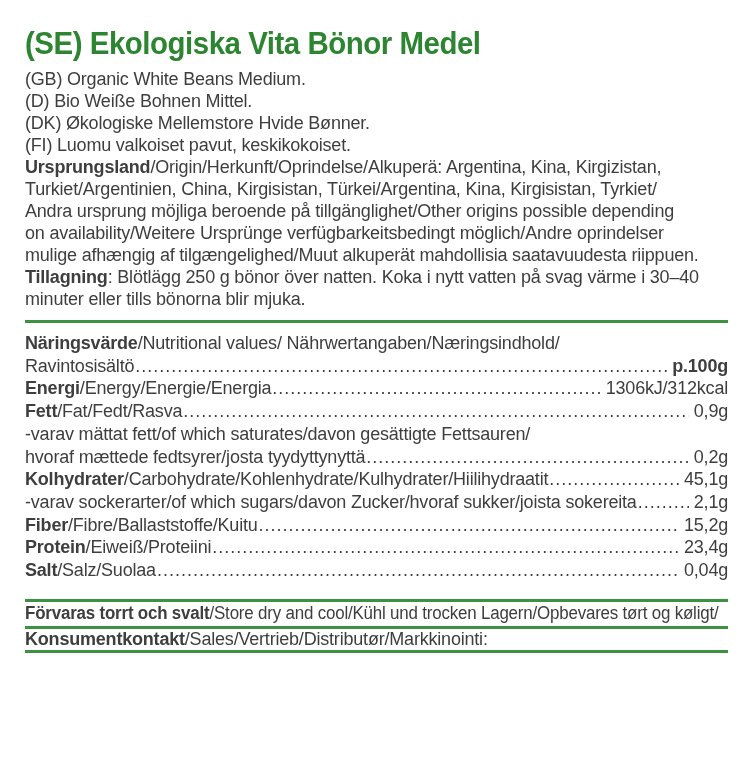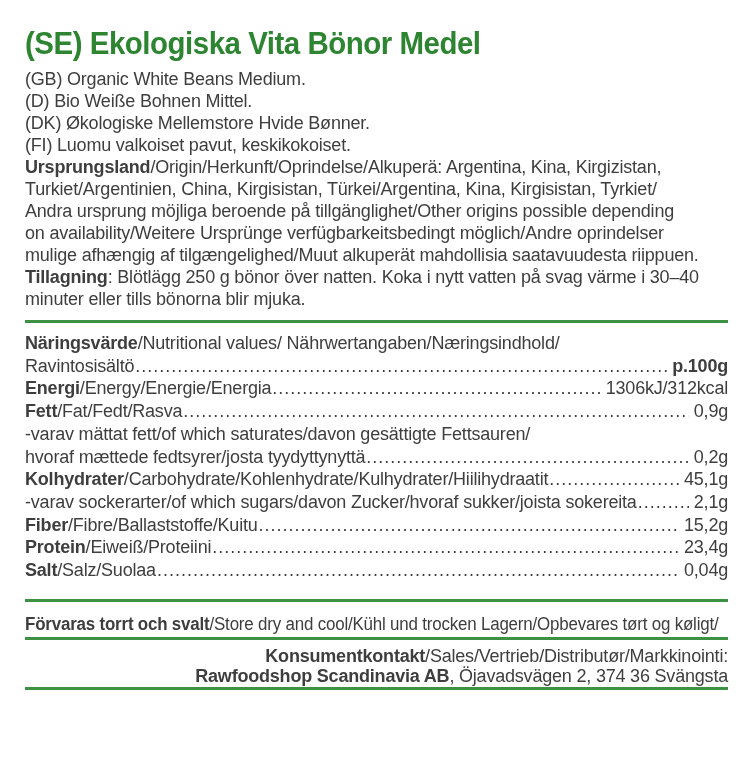--- a/index.html
+++ b/index.html
@@ -35,23 +35,23 @@
   .trow {
     display: flex; align-items: center;
     font-size: 18px; line-height: 22.7px; letter-spacing: -0.2px;
   }
   .trow .lbl { white-space: nowrap; }
   .trow .dots {
     flex: 1 1 auto; min-width: 0; overflow: hidden;
     white-space: nowrap; letter-spacing: 1px; margin: 0 5px 0 1px;
   }
   .trow .val { white-space: nowrap; margin-left: auto; }
-  .storage { margin-top: 11px; }
+  .storage { }
   .storage .line.l0 { transform: scaleX(0.94); transform-origin: 0 50%; }
-  .contact { margin-top: 6px; text-align: right; }
+  .contact { text-align: left; }
   .contact .line { font-size: 18px; line-height: 20px; letter-spacing: -0.2px; white-space: nowrap; }
 </style>
 </head>
 <body>
 
 <div class="page">
   <h1 class="title">(SE) Ekologiska Vita Bönor Medel</h1>
 
   <div id="translations" class="block">
       <div class="line l0">(GB) Organic White Beans Medium.</div>
@@ -129,17 +129,16 @@
   <div class="rule rule-mid"></div>
 
   <div id="storage" class="block storage">
       <div class="line l0"><b>Förvaras torrt och svalt</b>/Store dry and cool/Kühl und trocken Lagern/Opbevares tørt og køligt/</div>
     </div>
 
   <div class="rule rule-contact-top"></div>
 
   <div id="contact" class="contact">
       <div class="line l0"><b>Konsumentkontakt</b>/Sales/Vertrieb/Distributør/Markkinointi:</div>
-      <div class="line l1"><b>Rawfoodshop Scandinavia AB</b>, Öjavadsvägen 2, 374 36 Svängsta</div>
     </div>
 
   <div class="rule rule-bottom"></div>
 </div>
 
 </body></html>

